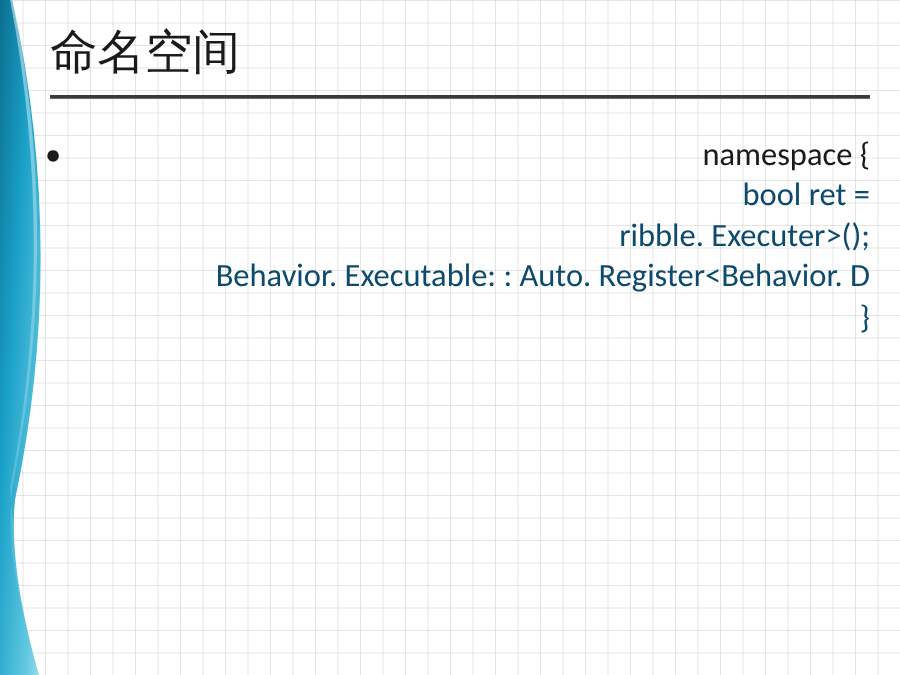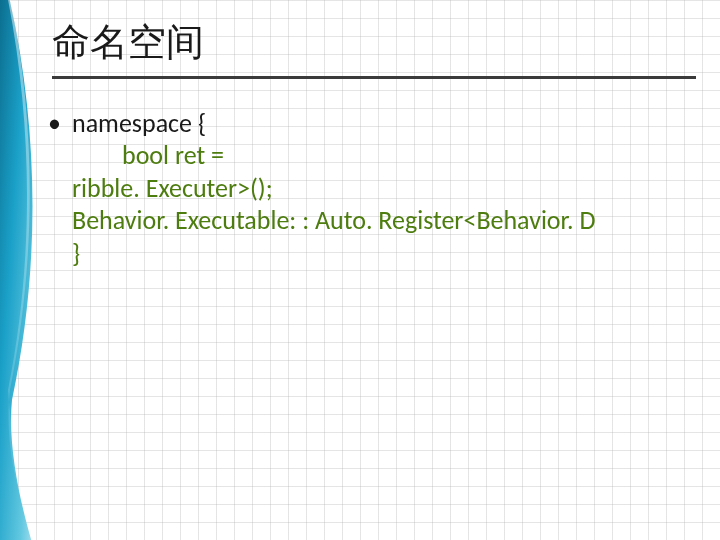--- a/index.html
+++ b/index.html
@@ -26,58 +26,59 @@
   .left-accent {
     position: absolute;
     left: 0;
     top: -40px;
     bottom: -40px;
     width: 44px;
   }
   .left-accent svg { width: 100%; height: 100%; display: block; }
   .content {
     position: absolute;
-    left: 52px;
+    left: 40px;
     right: 24px;
     top: 20px;
   }
   .title {
     font-family: "SimSun", "Songti SC", serif;
     font-size: 38px;
     color: #1a1a1a;
     font-weight: 400;
     line-height: 1.2;
   }
   .divider {
     margin-top: 10px;
     height: 3px;
     background: #3a3a3a;
     width: 100%;
   }
   .body-area {
     margin-top: 28px;
     padding-left: 20px;
+    text-align: right;
   }
   .bullet-item {
     position: relative;
     font-size: 26px;
     color: #1a1a1a;
     line-height: 1.25;
   }
   .bullet-item::before {
     content: "•";
     position: absolute;
     left: -24px;
     top: 0;
     font-size: 26px;
     color: #1a1a1a;
   }
   .code-block {
     font-size: 26px;
-    color: #4d7c0f;
+    color: #0c4a6e;
     line-height: 1.25;
     white-space: normal;
     word-break: break-word;
     margin-top: 0;
   }
   .indent {
     display: block;
     padding-left: 50px;
   }
   .no-indent {

